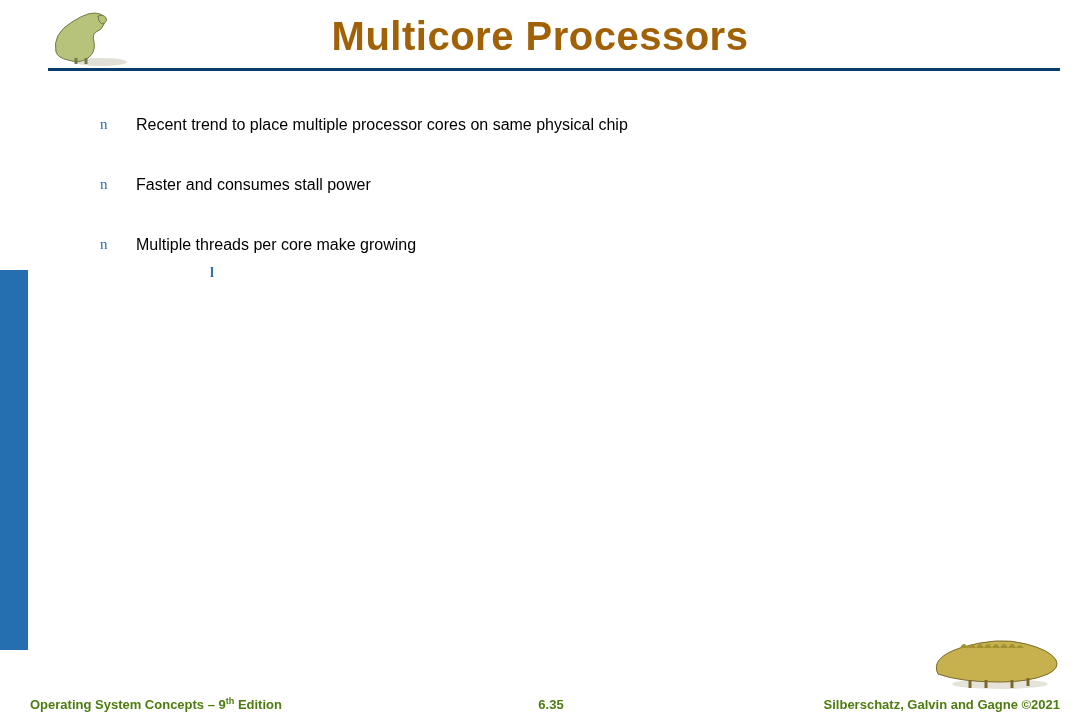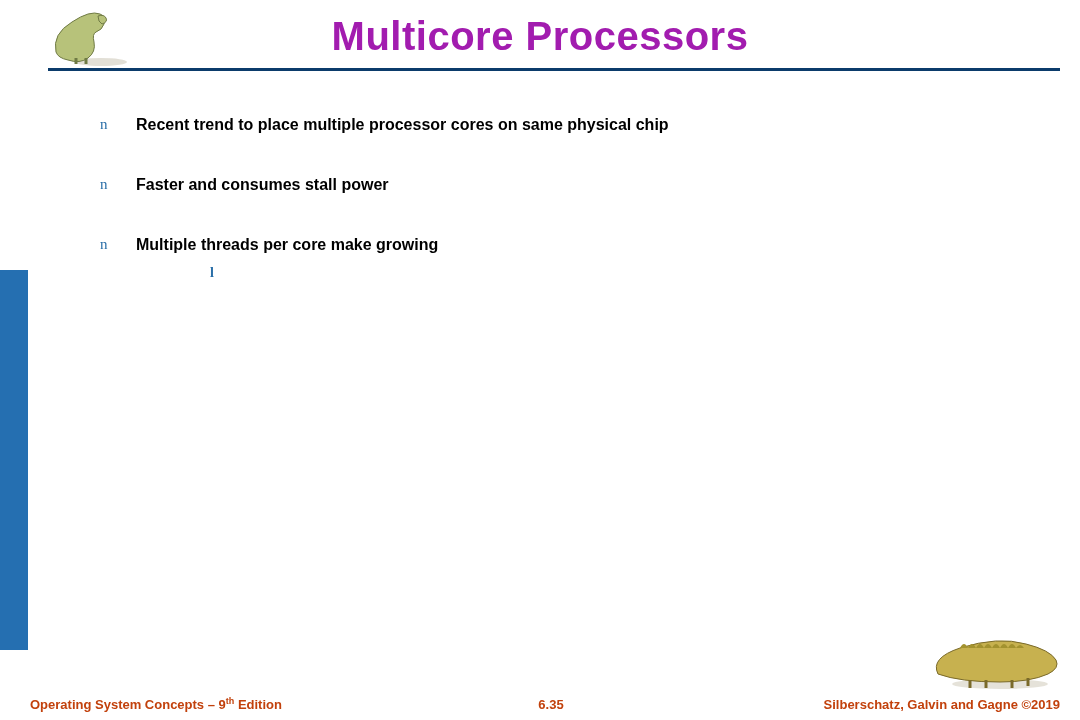--- a/index.html
+++ b/index.html
@@ -19,21 +19,21 @@
 
   
   .title {
     position: absolute;
     top: 14px;
     left: 0;
     width: 100%;
     text-align: center;
     font-size: 40px;
     font-weight: bold;
-    color: #a21caf;
+    color: #a16207;
     letter-spacing: 0.5px;
   }
 
   
   .rule {
     position: absolute;
     top: 68px;
     left: 48px;
     right: 20px;
     height: 3px;
@@ -72,21 +72,21 @@
     font-size: 16px;
     color: #000;
   }
   .b1 .bullet-mark {
     color: #2a6fa8;
     font-family: "Times New Roman", serif;
     width: 36px;
     text-align: left;
     font-size: 15px;
   }
-  .b1 .bullet-text { font-weight: bold; }
+  .b1 .bullet-text { font-weight: normal; }
 
   .b2-group { margin-left: 74px; margin-top: 10px; }
   .b2 {
     display: flex;
     align-items: flex-start;
     font-size: 15.5px;
     font-weight: bold;
     color: #000;
     line-height: 1.35;
   }
@@ -101,21 +101,21 @@
   .footer {
     position: absolute;
     bottom: 8px;
     left: 30px;
     right: 20px;
     display: flex;
     justify-content: space-between;
     align-items: flex-end;
     font-size: 13px;
     font-weight: bold;
-    color: #c2410c;
+    color: #4d7c0f;
   }
   .footer .center {
     position: absolute;
     left: 12px; right: 0;
     text-align: center;
   }
   .footer sup { font-size: 9px; }
 </style>
 </head>
 <body>
@@ -173,16 +173,16 @@
       <line x1="82" y1="50" x2="82" y2="58" stroke="#7a6a2a" stroke-width="3"></line>
       <line x1="98" y1="48" x2="98" y2="56" stroke="#7a6a2a" stroke-width="3"></line>
     </svg>
   </div>
 
   <div class="footer">
     <div>
       <span>Operating System Concepts – 9</span><sup>th</sup><span> Edition</span>
     </div>
     <div class="center">6.35</div>
-    <div>Silberschatz, Galvin and Gagne ©2019</div>
+    <div>Silberschatz, Galvin and Gagne ©2021</div>
   </div>
 
 </div>
 
 </body></html>

